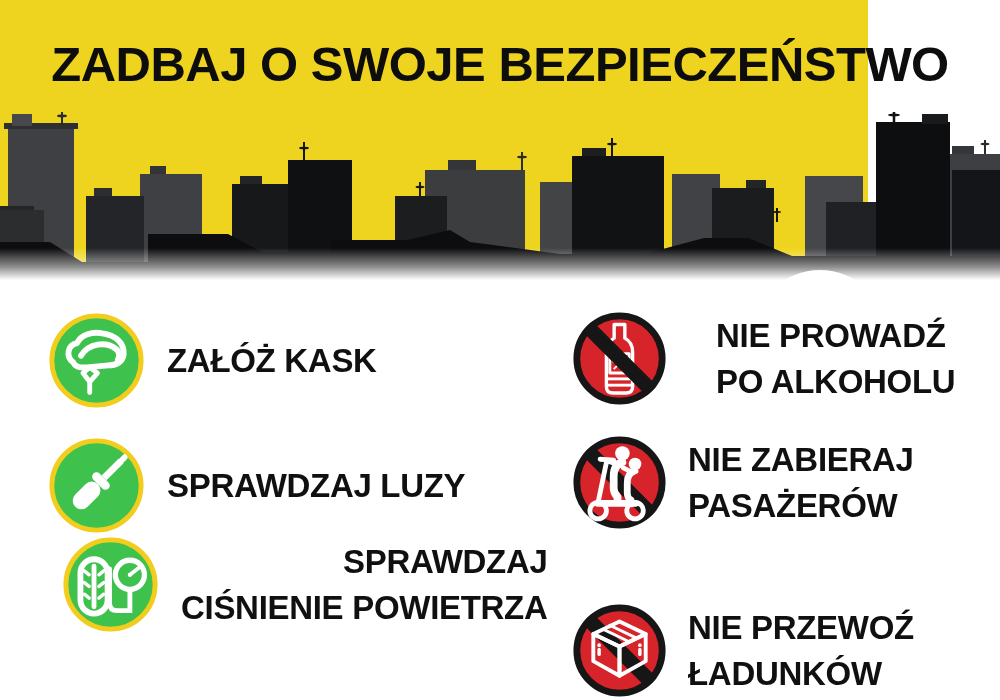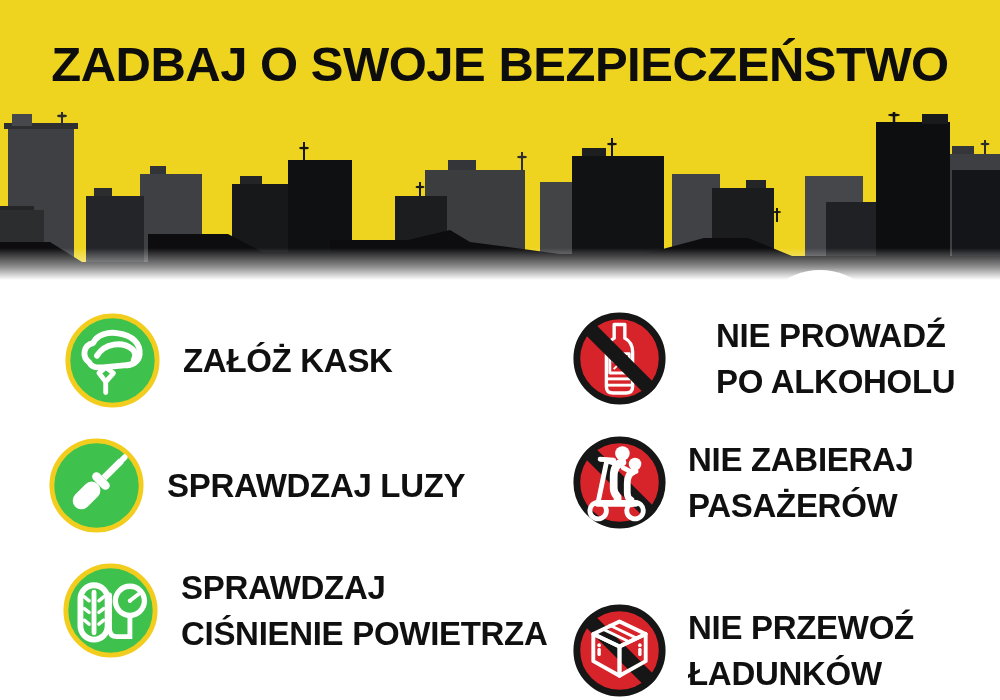--- a/index.html
+++ b/index.html
@@ -1,39 +1,39 @@
 <!DOCTYPE html>
 <html><head>
 <meta charset="utf-8">
 <style>
   html,body{margin:0;padding:0;background:#ffffff;}
   .poster{
     position:relative;width:1000px;height:700px;overflow:hidden;background:#ffffff;
     font-family:"Liberation Sans",sans-serif;
   }
-  .header-band{position:absolute;top:0;left:0;width:1000px;height:280px;background:#EFD41F;}
+  .header-band{position:absolute;top:0;left:0;width:868px;height:280px;background:#EFD41F;}
   .poster-title{
     position:absolute;top:36px;left:0;width:1000px;text-align:center;
     font-size:49px;font-weight:700;letter-spacing:-0.5px;color:#0d0d0d;white-space:nowrap;
   }
   .skyline{position:absolute;top:112px;left:0;width:1000px;height:168px;display:block;}
   .row{position:absolute;display:flex;align-items:center;}
   .row.left{gap:22px;}
   .row.right{gap:20px;}
   .icon-wrap{width:97px;height:97px;flex:0 0 97px;}
   .icon-wrap svg{width:97px;height:97px;display:block;}
   .item-label{
     font-size:33px;line-height:46px;font-weight:700;letter-spacing:-0.3px;
     color:#101010;white-space:nowrap;
   }
   .item-label span{display:block;}
   
-  #row-l1{left:64px;top:312px;}
+  #row-l1{left:48px;top:312px;}
   #row-l2{left:48px;top:437px;}
-  #row-l3{left:62px;top:562px;}
+  #row-l3{left:62px;top:536px;text-align:right;}
   #row-r1{left:571px;top:310px;gap:48px;}
   #row-r2{left:571px;top:434px;}
   #row-r3{left:571px;top:562px;margin-top:40px;}
 </style>
 </head>
 <body>
 
 <div class="poster">
 
   <div class="header-band">

